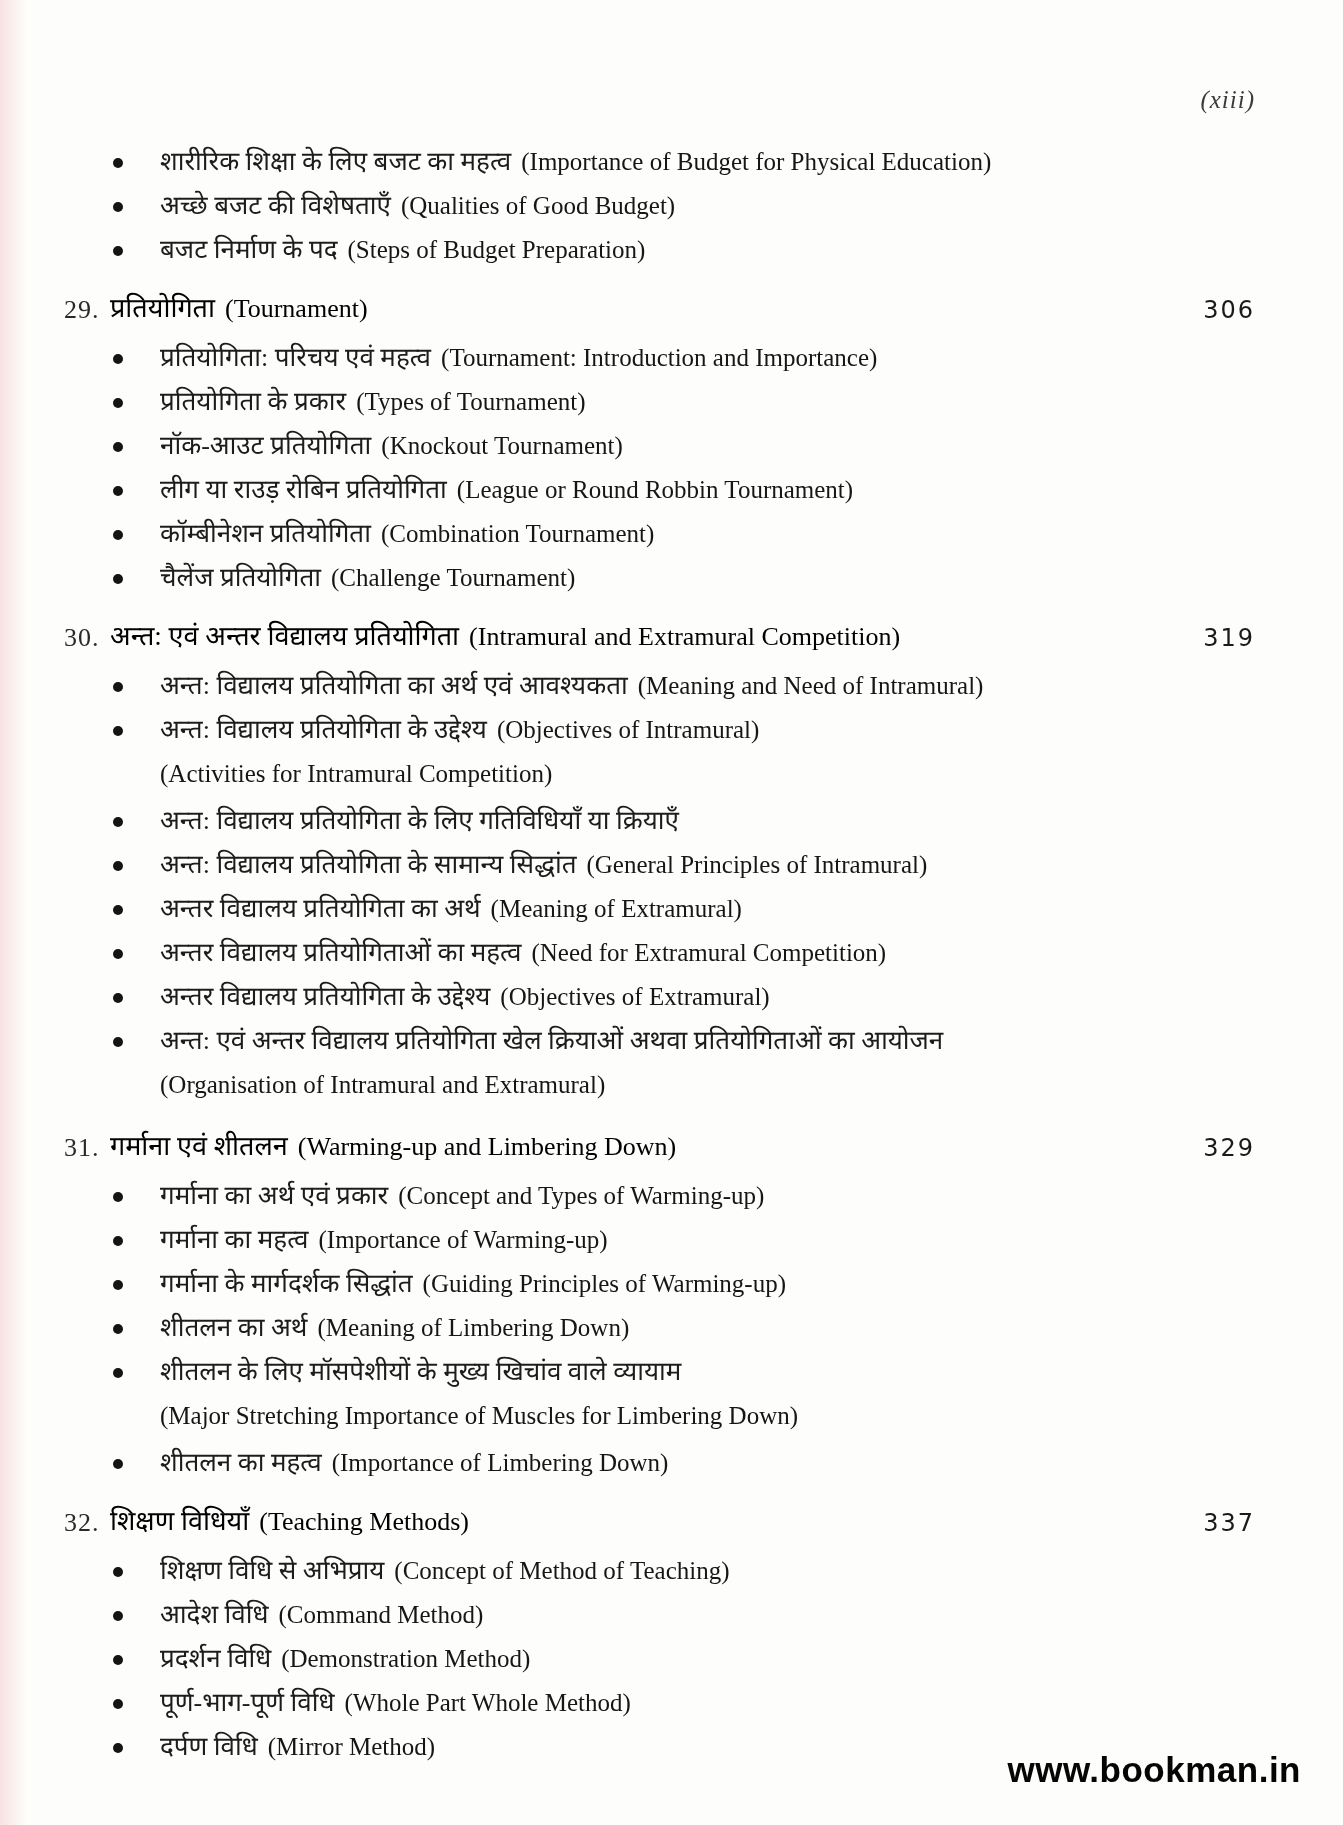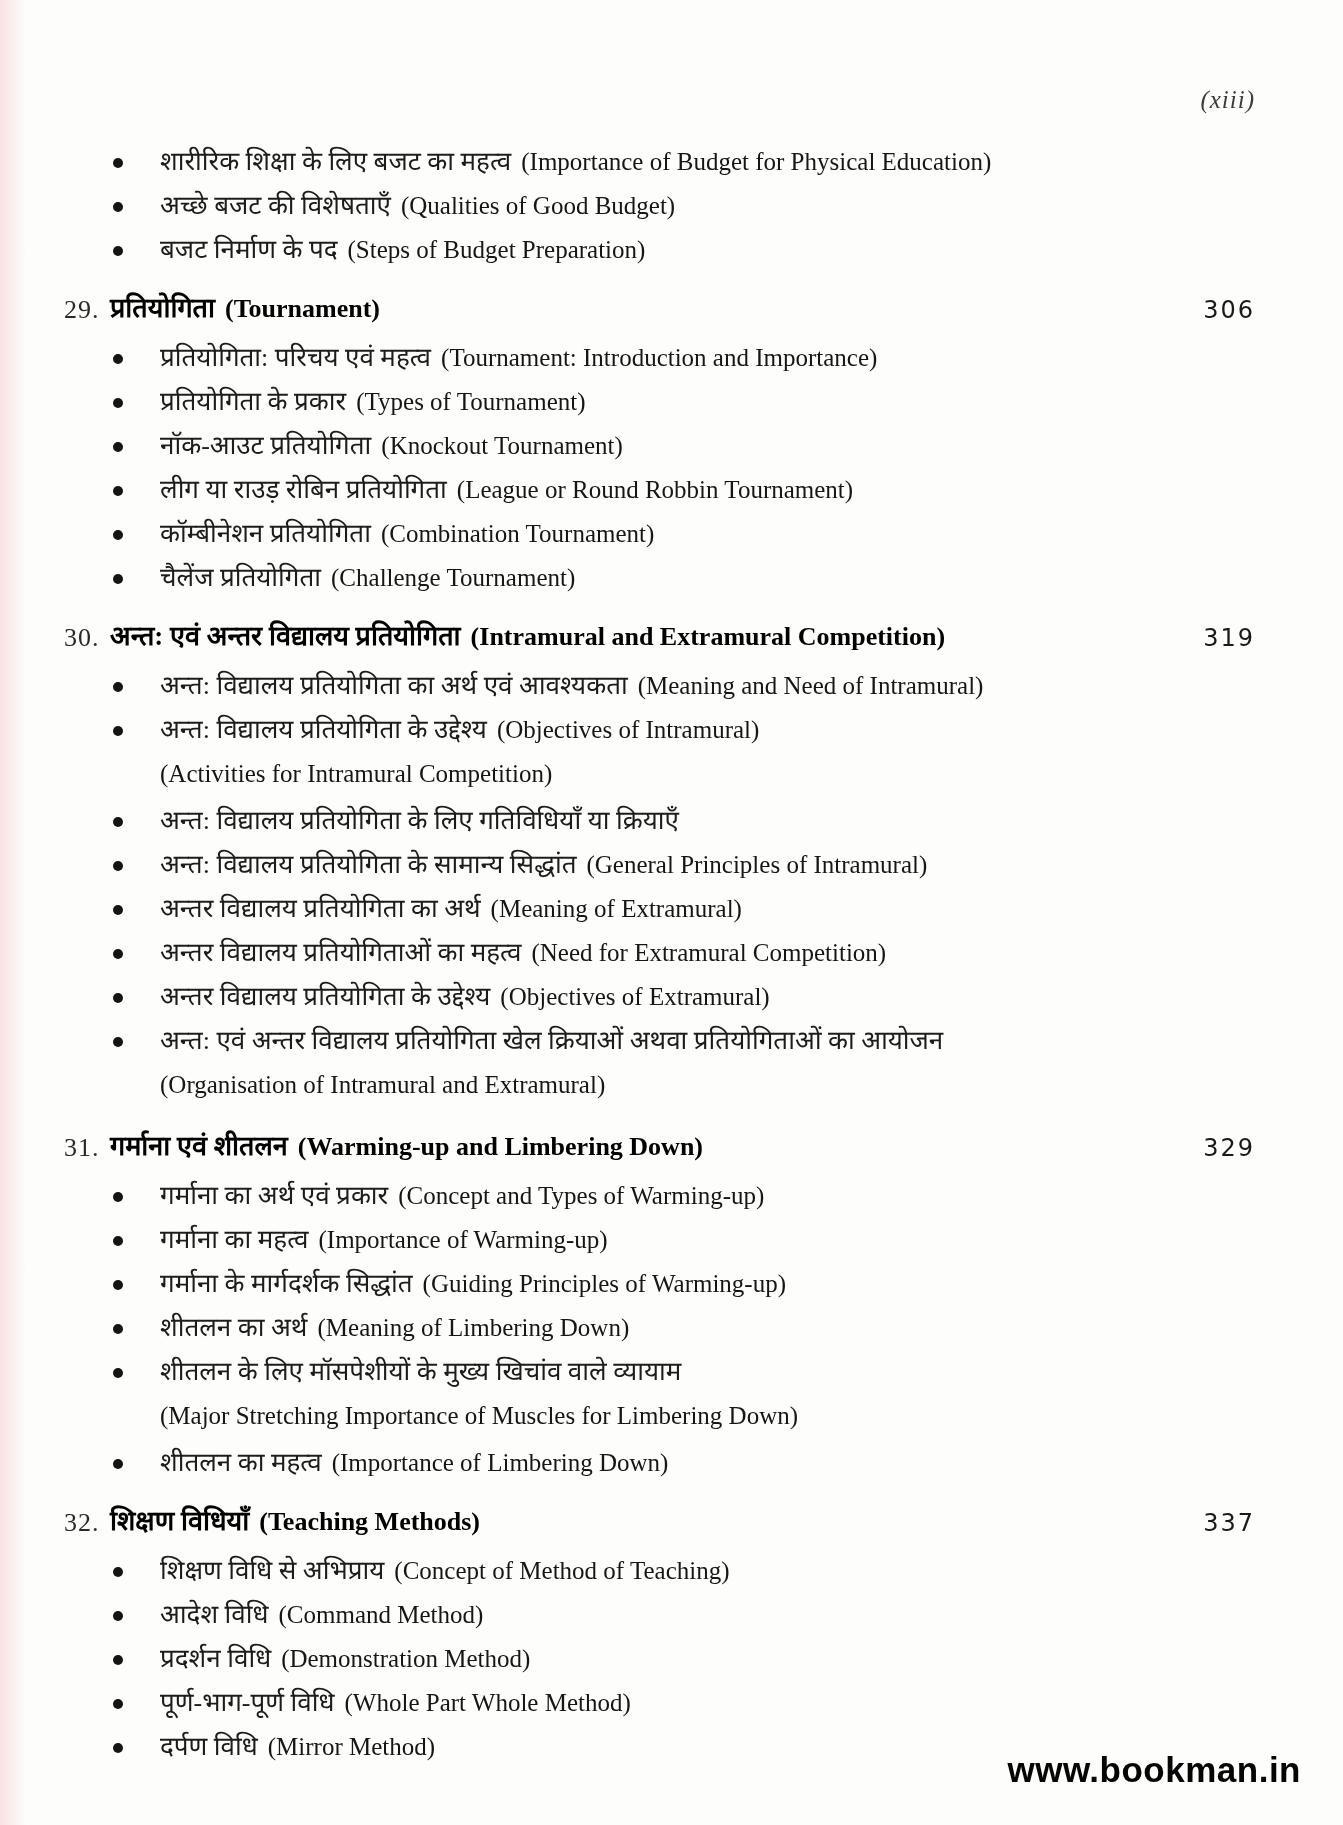--- a/index.html
+++ b/index.html
@@ -51,21 +51,21 @@
     line-height: 46px;
     margin-top: 13px; margin-bottom: 1px;
     color: #000;
   }
   .ch-num {
     flex: 0 0 46px;
     font-size: 26px;
     color: #2a2a2a;
     letter-spacing: 1px;
   }
-  .ch-title { flex: 1 1 auto; font-weight: bold; }
+  .ch-title { flex: 1 1 auto; font-weight: normal; }
   .ch-title .hi-b { font-size: 27px; }
   .ch-title .en-b { font-size: 26px; margin-left: 10px; }
   .ch-page {
     flex: 0 0 auto;
     font-family: "DejaVu Sans", "Liberation Sans", sans-serif;
     font-size: 24px;
     letter-spacing: 2px;
     color: #1a1a1a;
     align-self: center;
   }

